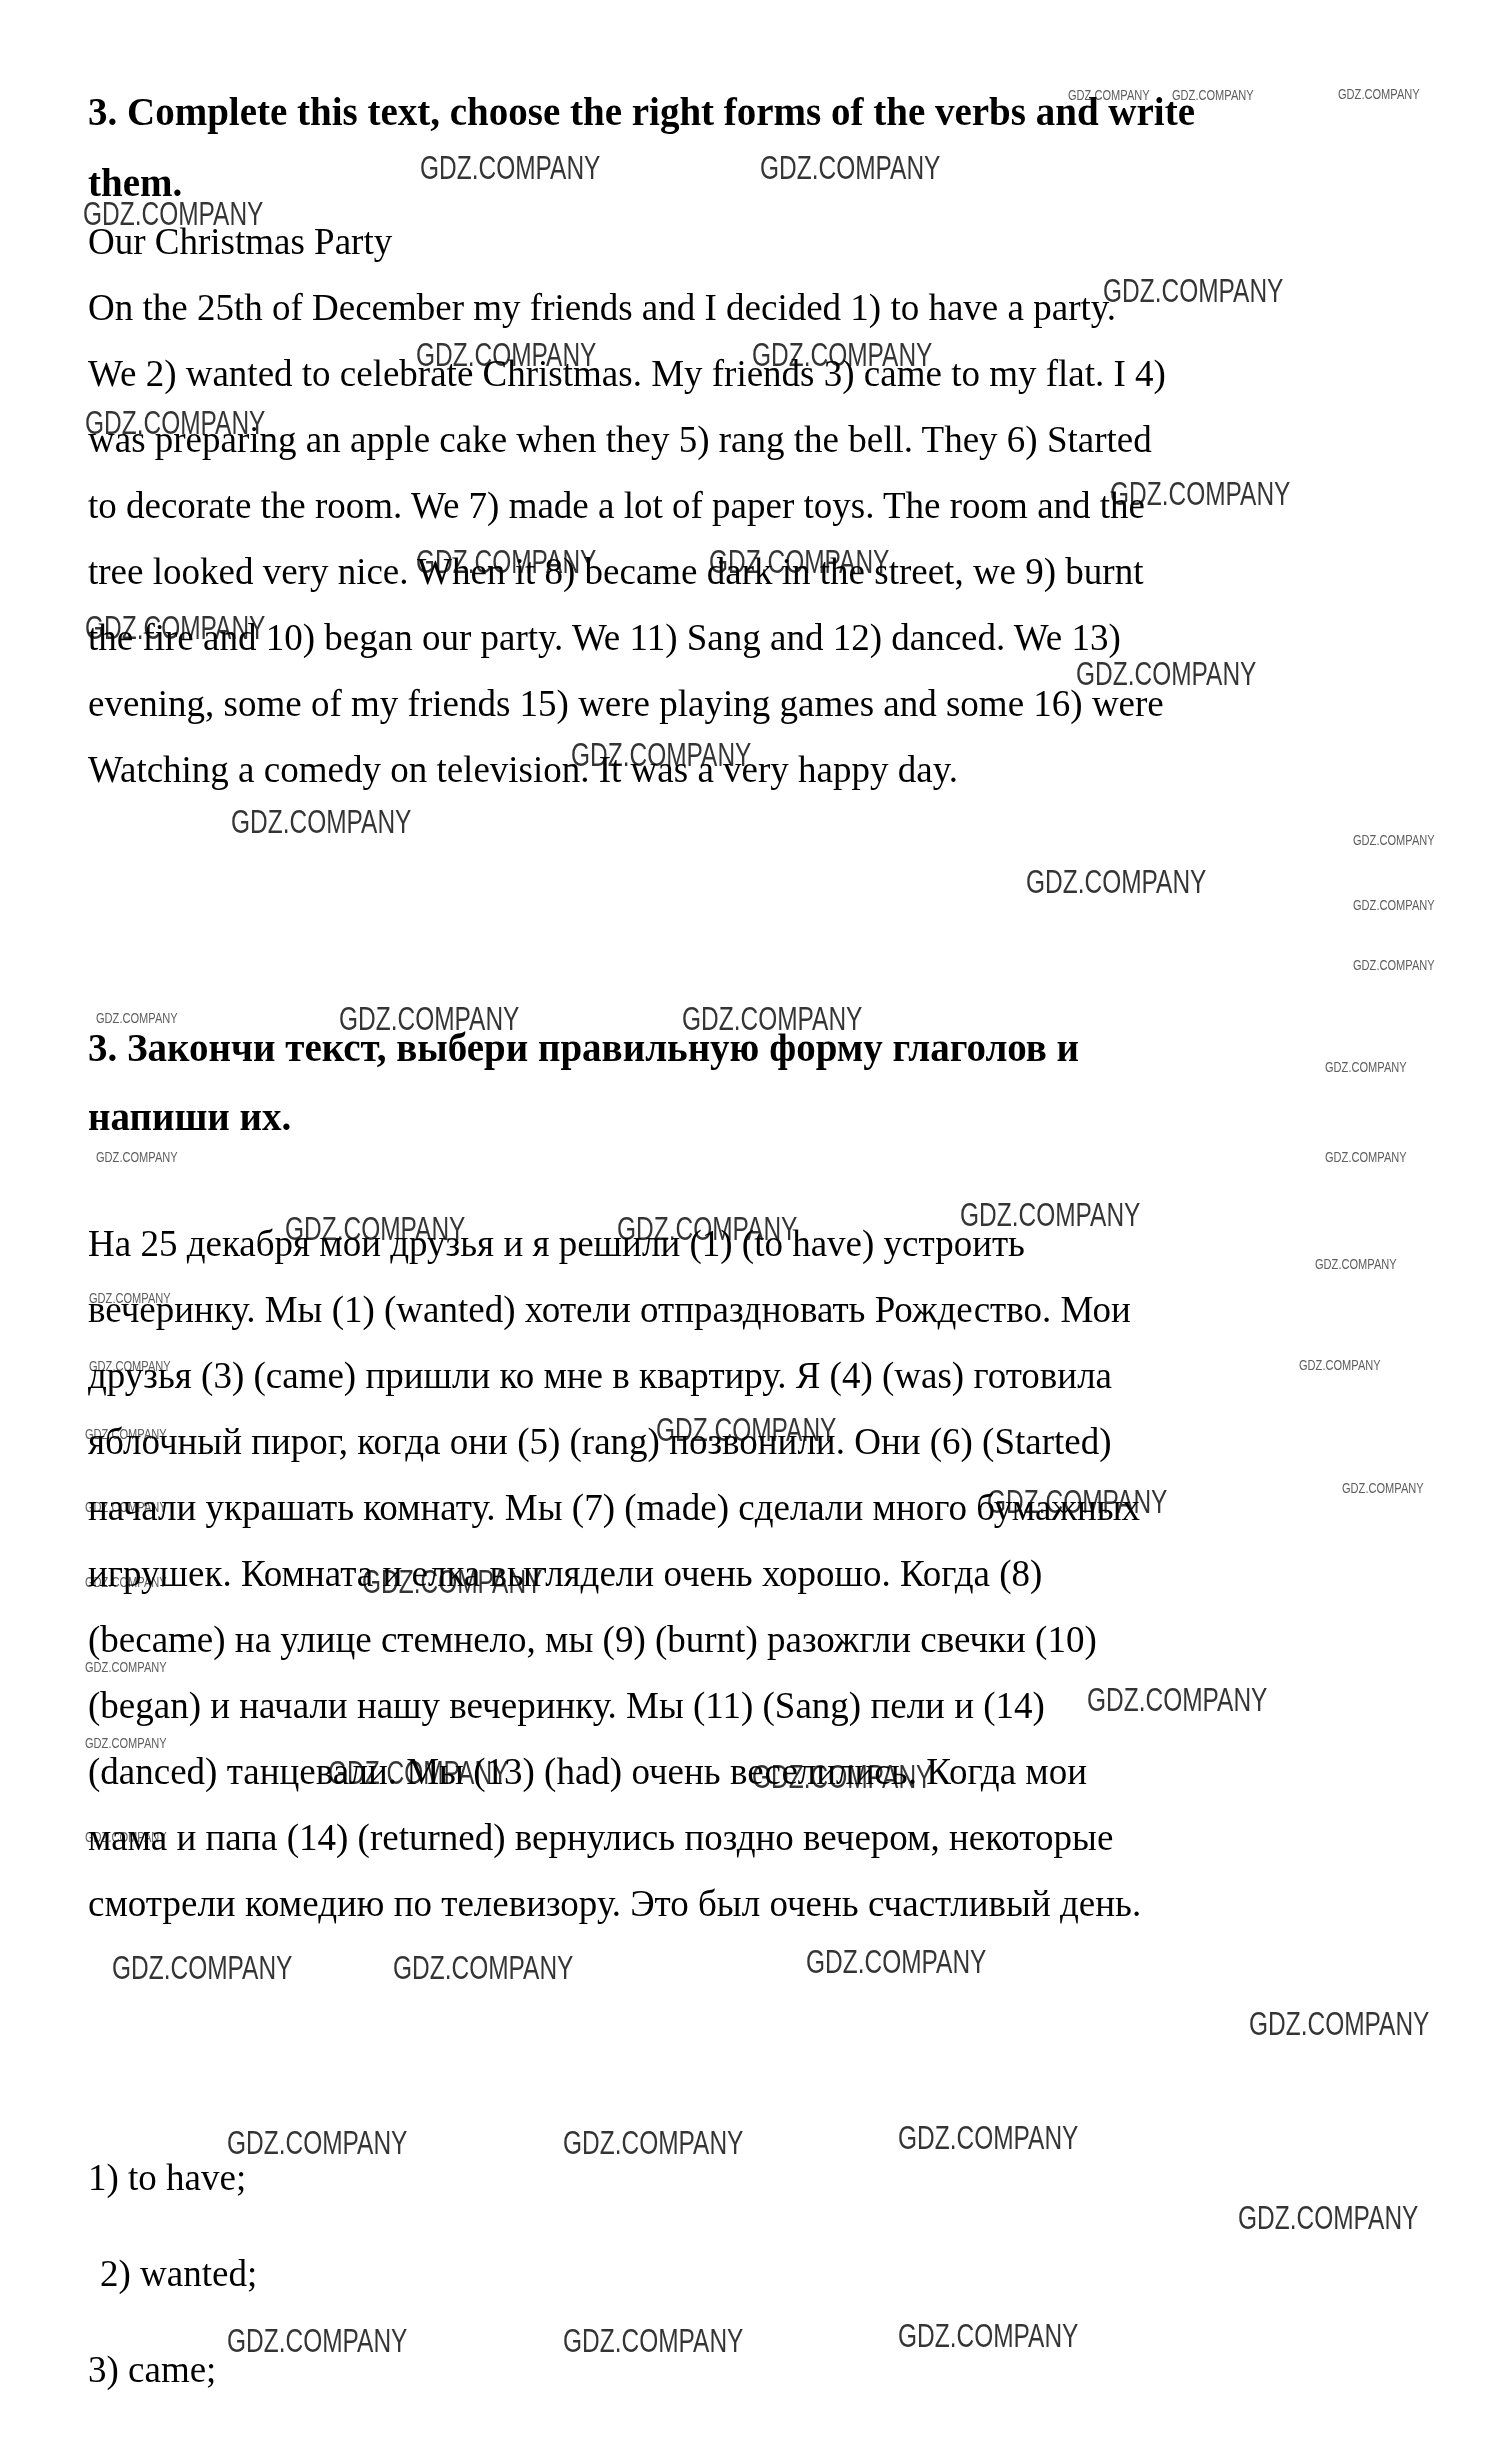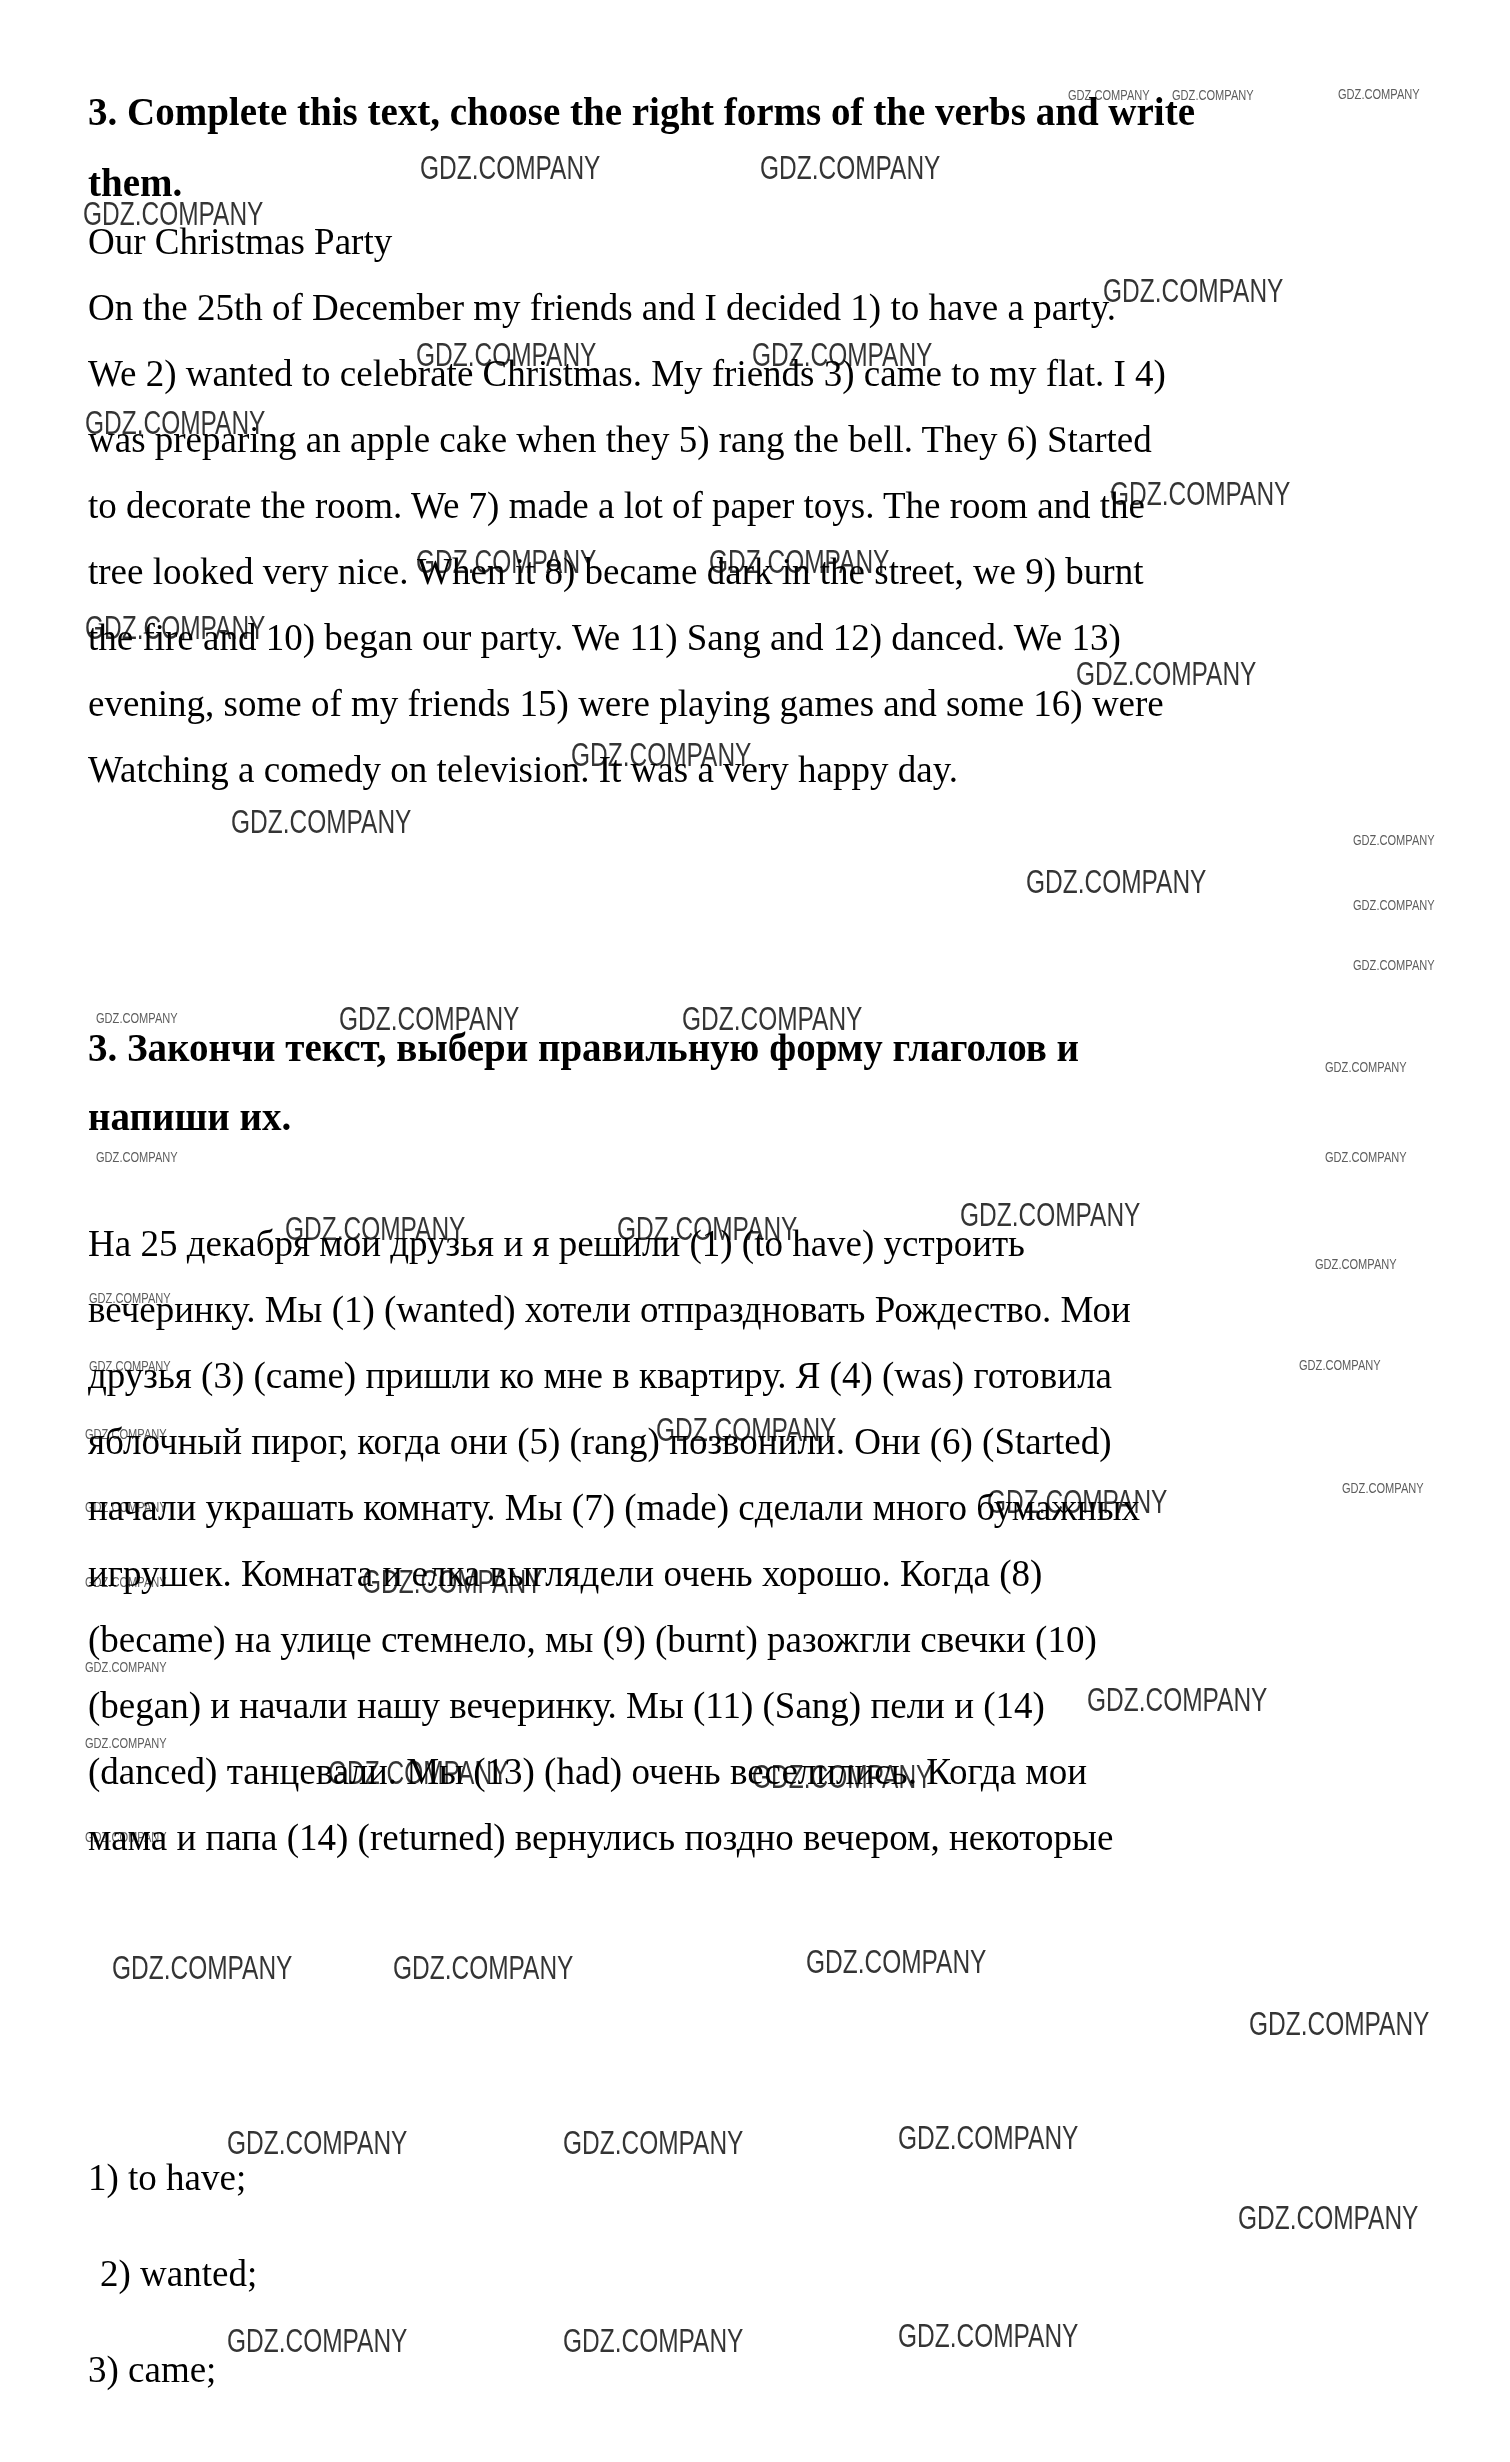--- a/index.html
+++ b/index.html
@@ -129,20 +129,21 @@
       <div class="tline">На 25 декабря мои друзья и я решили (1) (to have) устроить</div>
       <div class="tline">вечеринку. Мы (1) (wanted) хотели отпраздновать Рождество. Мои</div>
       <div class="tline">друзья (3) (came) пришли ко мне в квартиру. Я (4) (was) готовила</div>
       <div class="tline">яблочный пирог, когда они (5) (rang) позвонили. Они (6) (Started)</div>
       <div class="tline">начали украшать комнату. Мы (7) (made) сделали много бумажных</div>
       <div class="tline">игрушек. Комната и елка выглядели очень хорошо. Когда (8)</div>
       <div class="tline">(became) на улице стемнело, мы (9) (burnt) разожгли свечки (10)</div>
       <div class="tline">(began) и начали нашу вечеринку. Мы (11) (Sang) пели и (14)</div>
       <div class="tline">(danced) танцевали. Мы (13) (had) очень веселились. Когда мои</div>
       <div class="tline">мама и папа (14) (returned) вернулись поздно вечером, некоторые</div>
+      <div class="tline">смотрели комедию по телевизору. Это был очень счастливый день.</div>
     </div>
 
   <div class="abs answer a1">1) to have;</div>
   <div class="abs answer a2">2) wanted;</div>
   <div class="abs answer a3">3) came;</div>
 
 </div>
 
 
 </body></html>

